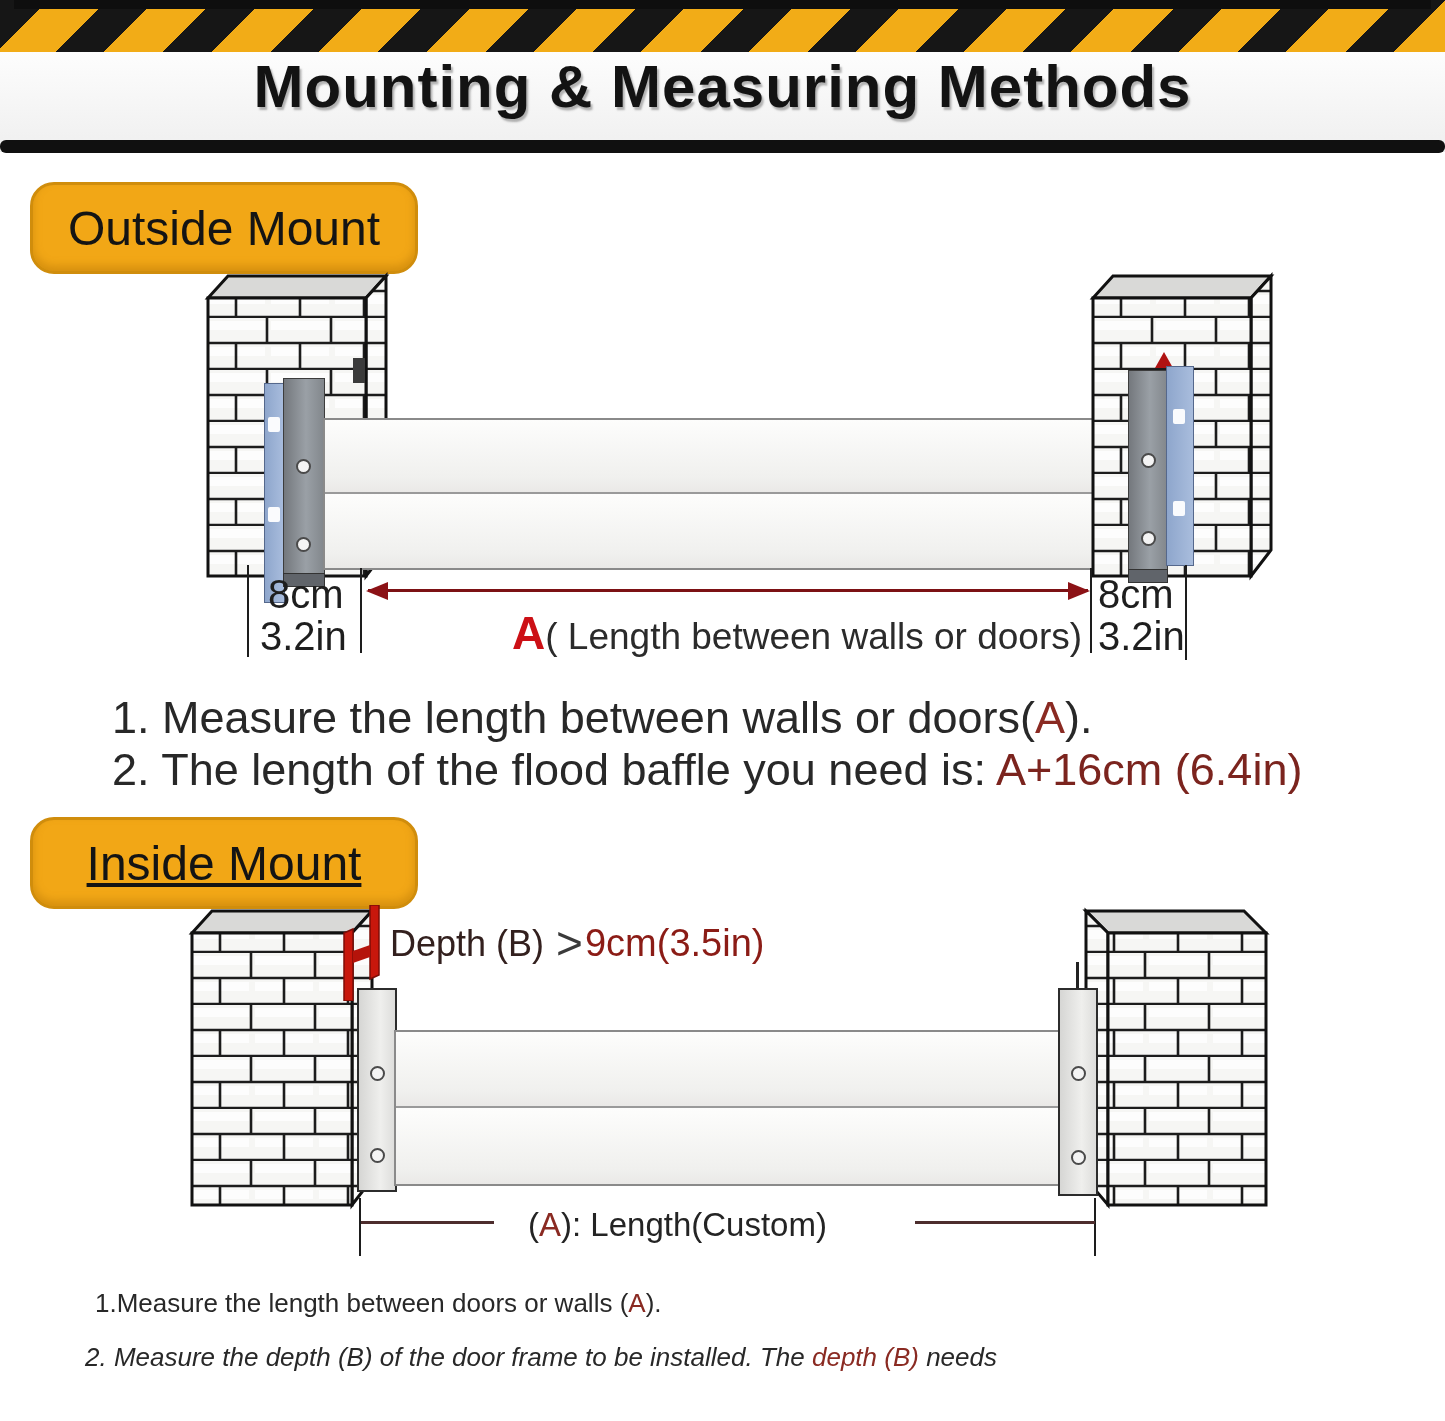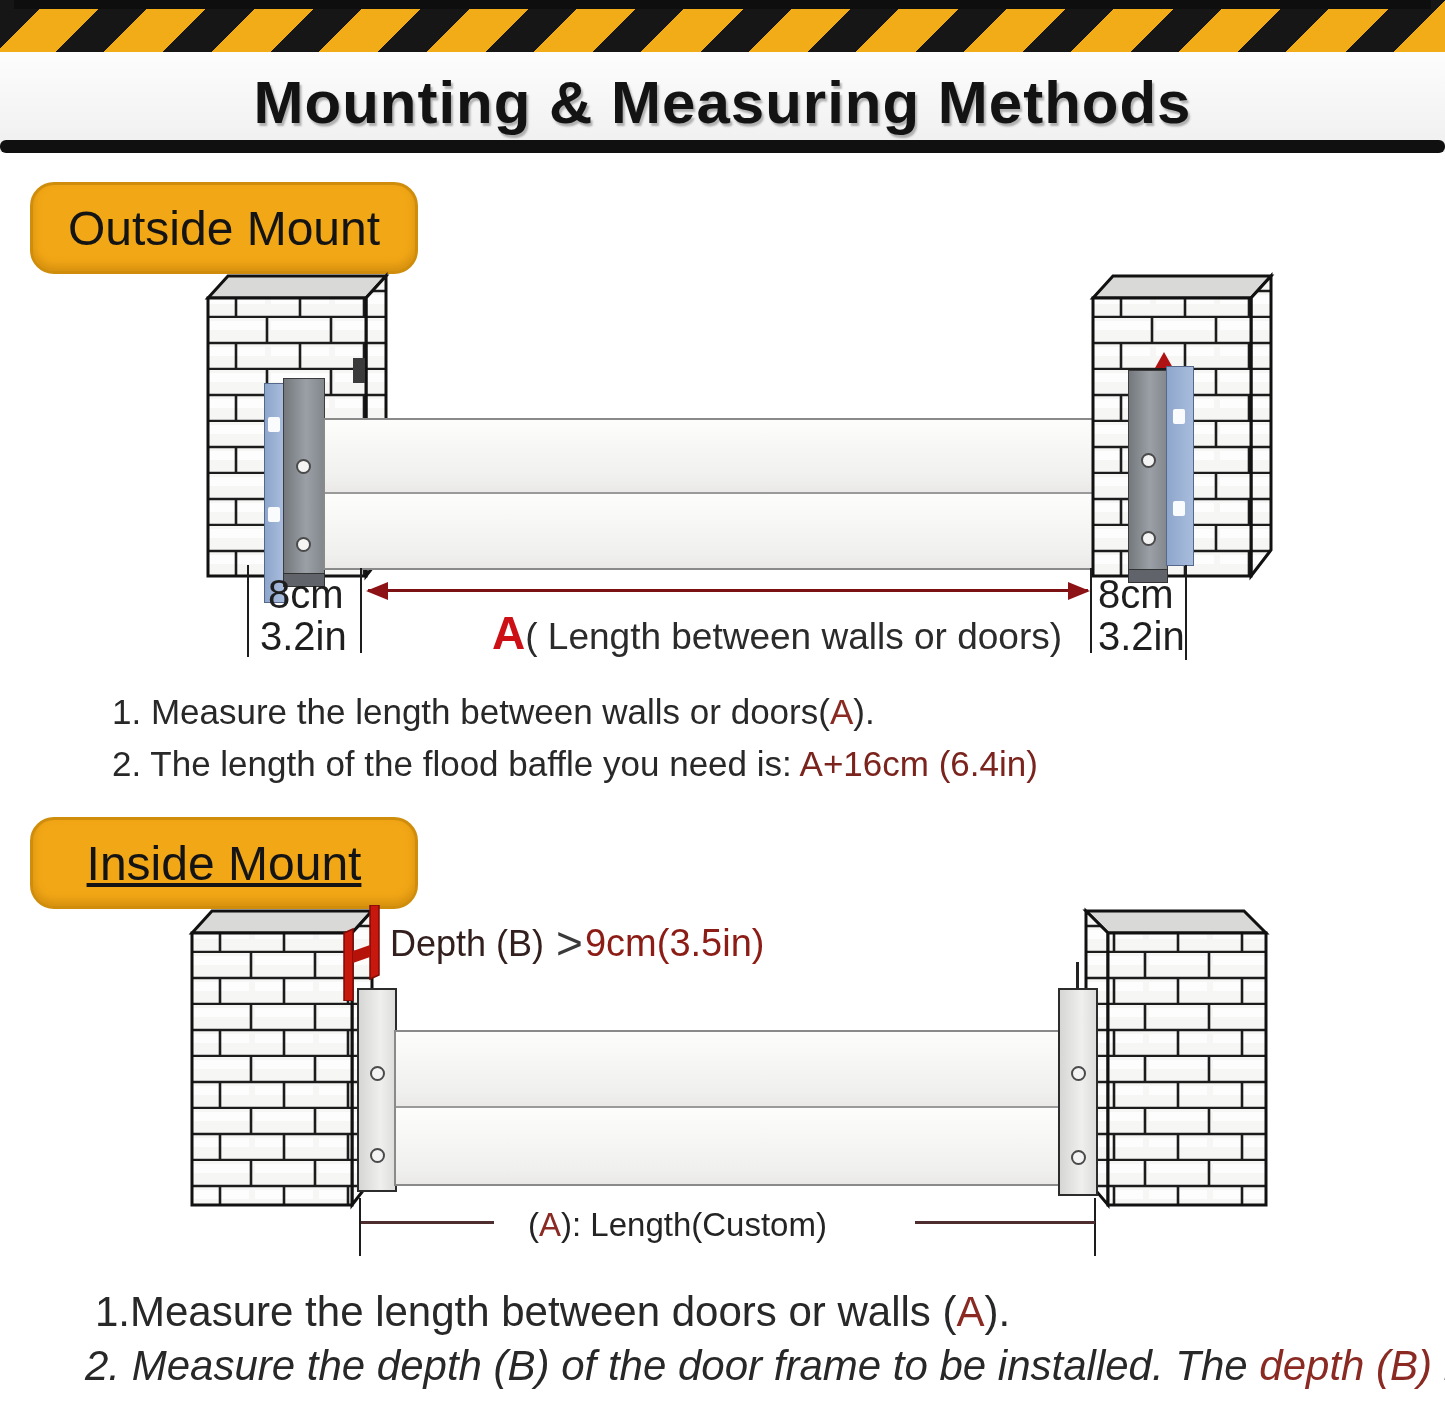--- a/index.html
+++ b/index.html
@@ -6,21 +6,21 @@
   .canvas{
     position:relative;width:1445px;height:1421px;overflow:hidden;background:#fff;
     font-family:"Liberation Sans", sans-serif;color:#222;
   }
   .abs{position:absolute;}
   
   .hazard-band{left:0;top:0;width:1445px;height:52px;
     background:repeating-linear-gradient(135deg,#161616 0 34px,#f2ac17 34px 76px);}
   .hazard-black-strip{left:14px;top:0;width:1417px;height:9px;background:#0e0e0e;}
   .title-band{left:0;top:52px;width:1445px;height:100px;background:linear-gradient(180deg,#fdfdfd,#efefef);
-    display:flex;align-items:center;justify-content:center;}
+    display:flex;align-items:flex-start;justify-content:center;}
   .page-title{font-size:60px;font-weight:bold;color:#131313;letter-spacing:1px;
     text-shadow:2px 3px 2px rgba(120,120,120,.55);}
   .title-underbar{left:0;top:140px;width:1445px;height:13px;background:#101010;border-radius:6px;}
   
   .badge{width:382px;height:86px;background:#f2a716;border:3px solid #d08d0c;border-radius:24px;
     display:flex;align-items:center;justify-content:center;font-size:48px;color:#141414;
     box-shadow:inset 0 -5px 8px rgba(160,100,0,.35);}
   
   .pillar{overflow:visible;}
   
@@ -37,30 +37,30 @@
     background:linear-gradient(180deg,#fdfdfc 0%,#f0f0ee 80%,#eae9e7 100%);}
   .barrier .panel.top{border-bottom:2px solid #9a9a9a;}
   
   .tick{width:2px;background:#1d1d1d;}
   .dim-arrow-line{height:3px;background:#7c1114;}
   .arrow-head{width:0;height:0;border-top:9px solid transparent;border-bottom:9px solid transparent;}
   .arrow-head.left{border-right:22px solid #8c1216;}
   .arrow-head.right{border-left:22px solid #8c1216;}
   .dim-hline{height:3px;background:#4d2d2d;}
   .dim-text{font-size:40px;color:#1e1e1e;white-space:nowrap;}
-  .span-label{font-size:37px;color:#2b2b2b;white-space:nowrap;}
+  .span-label{font-size:37px;color:#2b2b2b;white-space:nowrap;margin-left:20px;}
   .span-label .bigA{font-size:46px;font-weight:bold;color:#cc1016;}
   .depth-label{font-size:36px;color:#33201e;white-space:nowrap;}
   .depth-label .gt{font-size:46px;color:#3a3a3a;vertical-align:-3px;padding:0 2px;}
   .depth-label .val{font-size:38px;color:#8b1c16;}
   .len-label{font-size:33px;color:#242424;white-space:nowrap;}
   .accent{color:#8a2a22;}
   .accent-strong{color:#7b241e;}
-  .step{font-size:35px;color:#282828;white-space:nowrap;}
-  .step-sm{font-size:42px;color:#282828;white-space:nowrap;text-align:right;}
+  .step{font-size:45px;color:#282828;white-space:nowrap;}
+  .step-sm{font-size:26px;color:#282828;white-space:nowrap;text-align:right;}
 </style>
 </head>
 <body>
 
 <div class="canvas">
 
   <svg width="0" height="0" class="abs">
     <defs>
       <pattern id="brick" width="64" height="52" patternUnits="userSpaceOnUse">
         <rect width="64" height="52" fill="#f6f6f4"></rect>

